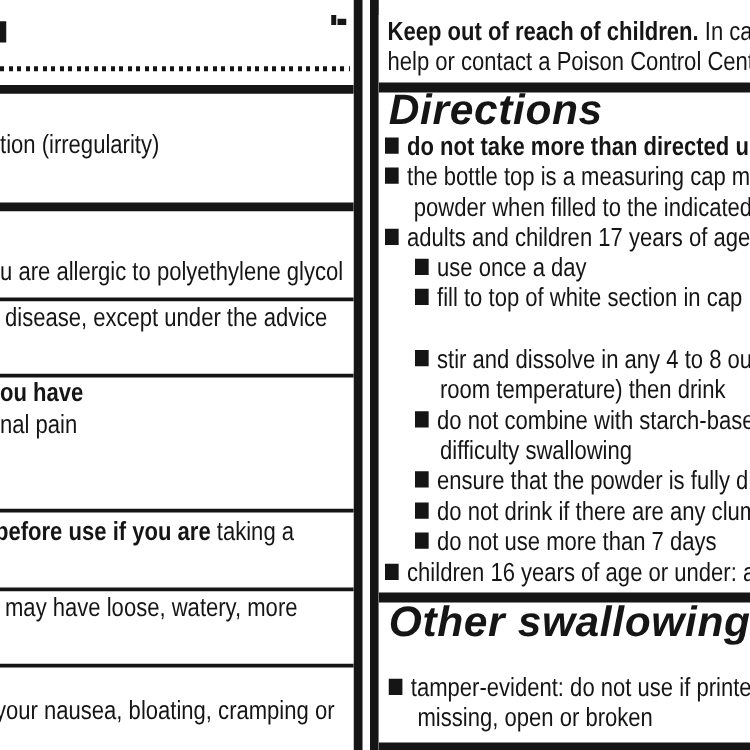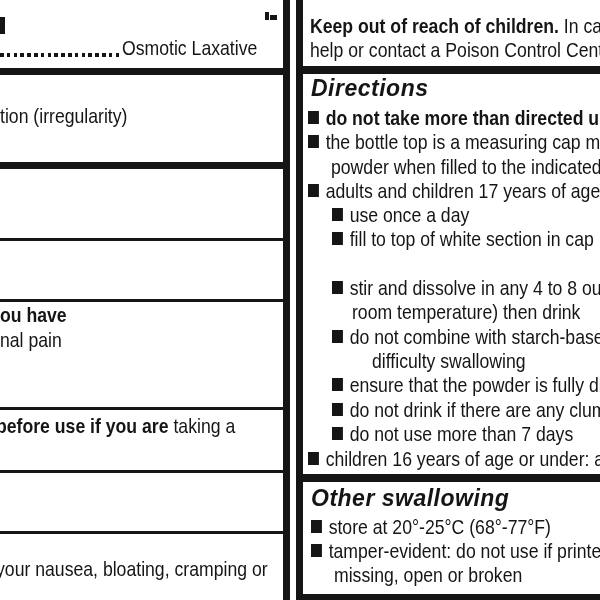--- a/index.html
+++ b/index.html
@@ -13,21 +13,21 @@
   #right-panel { left:303px; width:297px; }
   .vbar { position:absolute; top:0; width:7px; height:600px; background:#151515; }
   .hbar { position:absolute; background:#151515; left:0; }
   .rule { position:absolute; background:#151515; left:0; height:3px; }
   .line {
     position:absolute; white-space:nowrap; font-size:21px; line-height:24px; color:#151515;
   }
   .cx { display:inline-block; transform:scaleX(0.84); transform-origin:0 50%; white-space:nowrap; }
   .b { font-weight:bold; }
   .heading {
-    position:absolute; white-space:nowrap; font-size:23px; line-height:32px;
+    position:absolute; white-space:nowrap; font-size:34px; line-height:32px;
     font-weight:bold; font-style:italic; color:#151515; letter-spacing:0.5px;
   }
   .bullet {
     display:inline-block; width:13px; height:13px; background:#151515;
     margin-right:8px; vertical-align:1px;
   }
   .leader-row {
     position:absolute; left:0; top:24px; width:283px; height:24px;
     display:flex; align-items:flex-end;
   }
@@ -43,36 +43,38 @@
 <div id="stage">
 
   <div id="left-panel" class="panel">
 
     <div class="frag" style="left:0;top:5px;width:5px;height:17px;"></div>
     <div class="frag" style="left:265px;top:0;width:4px;height:8px;"></div>
     <div class="frag" style="left:270px;top:3px;width:7px;height:5px;"></div>
 
     <div class="leader-row">
       <div class="dots"></div>
-      <span class="line" style="position:static;"><span class="cx">Osmotic Laxative</span></span>
     </div>
 
     <div class="hbar" style="top:56px;width:283px;height:7px;"></div>
 
     <div class="line" style="left:0;top:92px;"><span class="cx">tion (irregularity)</span></div>
 
     <div class="hbar" style="top:150px;width:283px;height:7px;"></div>
 
+    <div class="line" style="left:0;top:194px;"><span class="cx">u are allergic to polyethylene glycol</span></div>
     <div class="rule" style="top:226px;width:283px;"></div>
+    <div class="line" style="left:4px;top:231px;"><span class="cx">disease, except under the advice</span></div>
     <div class="rule" style="top:287px;width:283px;"></div>
     <div class="line" style="left:0;top:316px;"><span class="cx">nal pain</span></div>
     <div class="line" style="left:0;top:291px;"><span class="cx b">ou have</span></div>
     <div class="rule" style="top:395px;width:283px;"></div>
     <div class="line" style="left:-4px;top:402px;"><span class="cx"><span class="b">before use if you are</span><span> taking a</span></span></div>
     <div class="rule" style="top:458px;width:283px;"></div>
+    <div class="line" style="left:4px;top:463px;"><span class="cx">may have loose, watery, more</span></div>
     <div class="rule" style="top:519px;width:283px;"></div>
     <div class="line" style="left:-4px;top:545px;"><span class="cx">your nausea, bloating, cramping or</span></div>
   </div>
 
   <div class="vbar" style="left:283px;"></div>
   <div class="vbar" style="left:296px;"></div>
 
   <div id="right-panel" class="panel">
 
     <div class="line" style="left:7px;top:2px;"><span class="cx"><span class="b">Keep out of reach of children.</span><span> In ca</span></span></div>
@@ -84,30 +86,29 @@
 
     <div class="line" style="left:5px;top:94px;"><span class="cx"><span class="bullet"></span><span class="b">do not take more than directed u</span></span></div>
     <div class="line" style="left:5px;top:118px;"><span class="cx"><span class="bullet"></span><span>the bottle top is a measuring cap m</span></span></div>
     <div class="line" style="left:28px;top:143px;"><span class="cx">powder when filled to the indicated</span></div>
     <div class="line" style="left:5px;top:167px;"><span class="cx"><span class="bullet"></span><span>adults and children 17 years of age</span></span></div>
     <div class="line" style="left:29px;top:191px;"><span class="cx"><span class="bullet"></span><span>use once a day</span></span></div>
     <div class="line" style="left:29px;top:215px;"><span class="cx"><span class="bullet"></span><span>fill to top of white section in cap</span></span></div>
     <div class="line" style="left:29px;top:264px;"><span class="cx"><span class="bullet"></span><span>stir and dissolve in any 4 to 8 ou</span></span></div>
     <div class="line" style="left:49px;top:288px;"><span class="cx">room temperature) then drink</span></div>
     <div class="line" style="left:29px;top:313px;"><span class="cx"><span class="bullet"></span><span>do not combine with starch-base</span></span></div>
-    <div class="line" style="left:49px;top:337px;margin-left:20px;"><span class="cx">difficulty swallowing</span></div>
+    <div class="line" style="left:49px;top:337px;"><span class="cx">difficulty swallowing</span></div>
     <div class="line" style="left:29px;top:361px;"><span class="cx"><span class="bullet"></span><span>ensure that the powder is fully di</span></span></div>
     <div class="line" style="left:29px;top:386px;"><span class="cx"><span class="bullet"></span><span>do not drink if there are any clum</span></span></div>
     <div class="line" style="left:29px;top:410px;"><span class="cx"><span class="bullet"></span><span>do not use more than 7 days</span></span></div>
     <div class="line" style="left:5px;top:435px;"><span class="cx"><span class="bullet"></span><span>children 16 years of age or under: a</span></span></div>
 
     <div class="hbar" style="top:462px;width:297px;height:8px;"></div>
 
     <div class="heading" style="left:8px;top:470px;">Other swallowing</div>
-    <div class="line" style="left:8px;top:503px;"><span class="cx"><span class="bullet"></span><span>store at 20°-25°C (68°-77°F)</span></span></div>
     <div class="line" style="left:8px;top:527px;"><span class="cx"><span class="bullet"></span><span>tamper-evident: do not use if printe</span></span></div>
     <div class="line" style="left:31px;top:551px;"><span class="cx">missing, open or broken</span></div>
 
     <div class="hbar" style="top:582px;width:297px;height:8px;"></div>
 
     <div class="heading" style="left:8px;top:593px;">Inactive ingredients</div>
   </div>
 
 </div>
 

